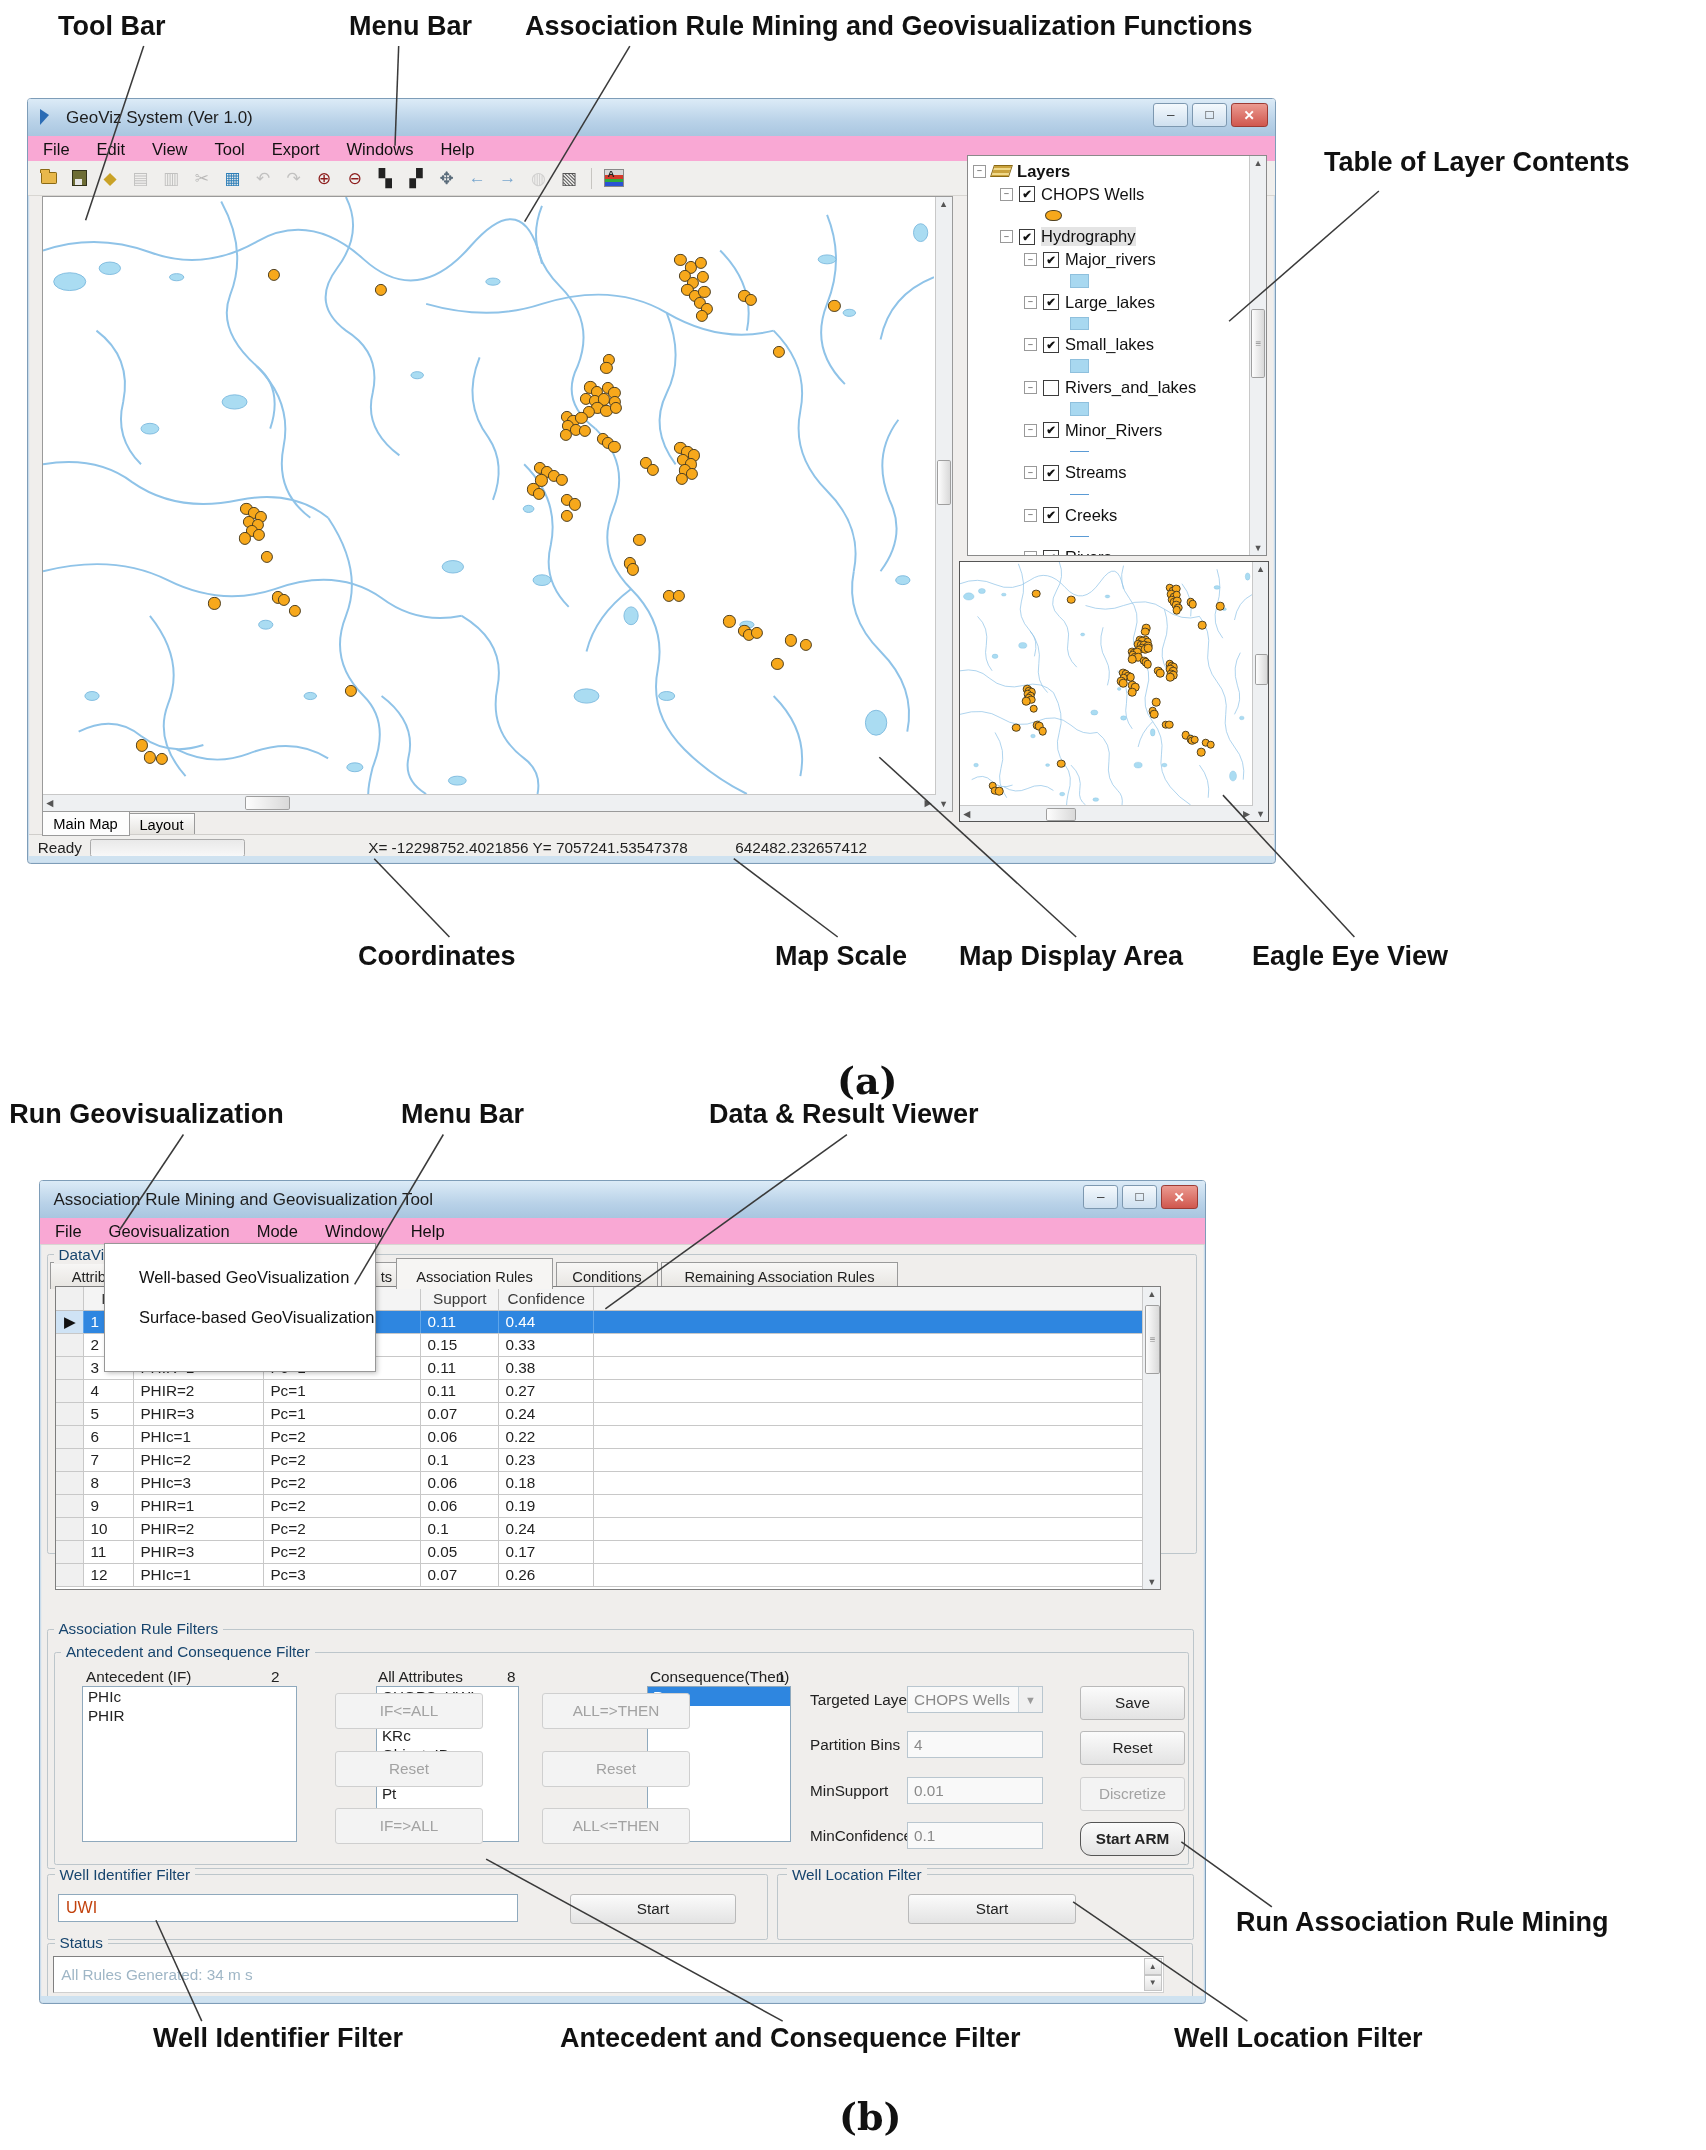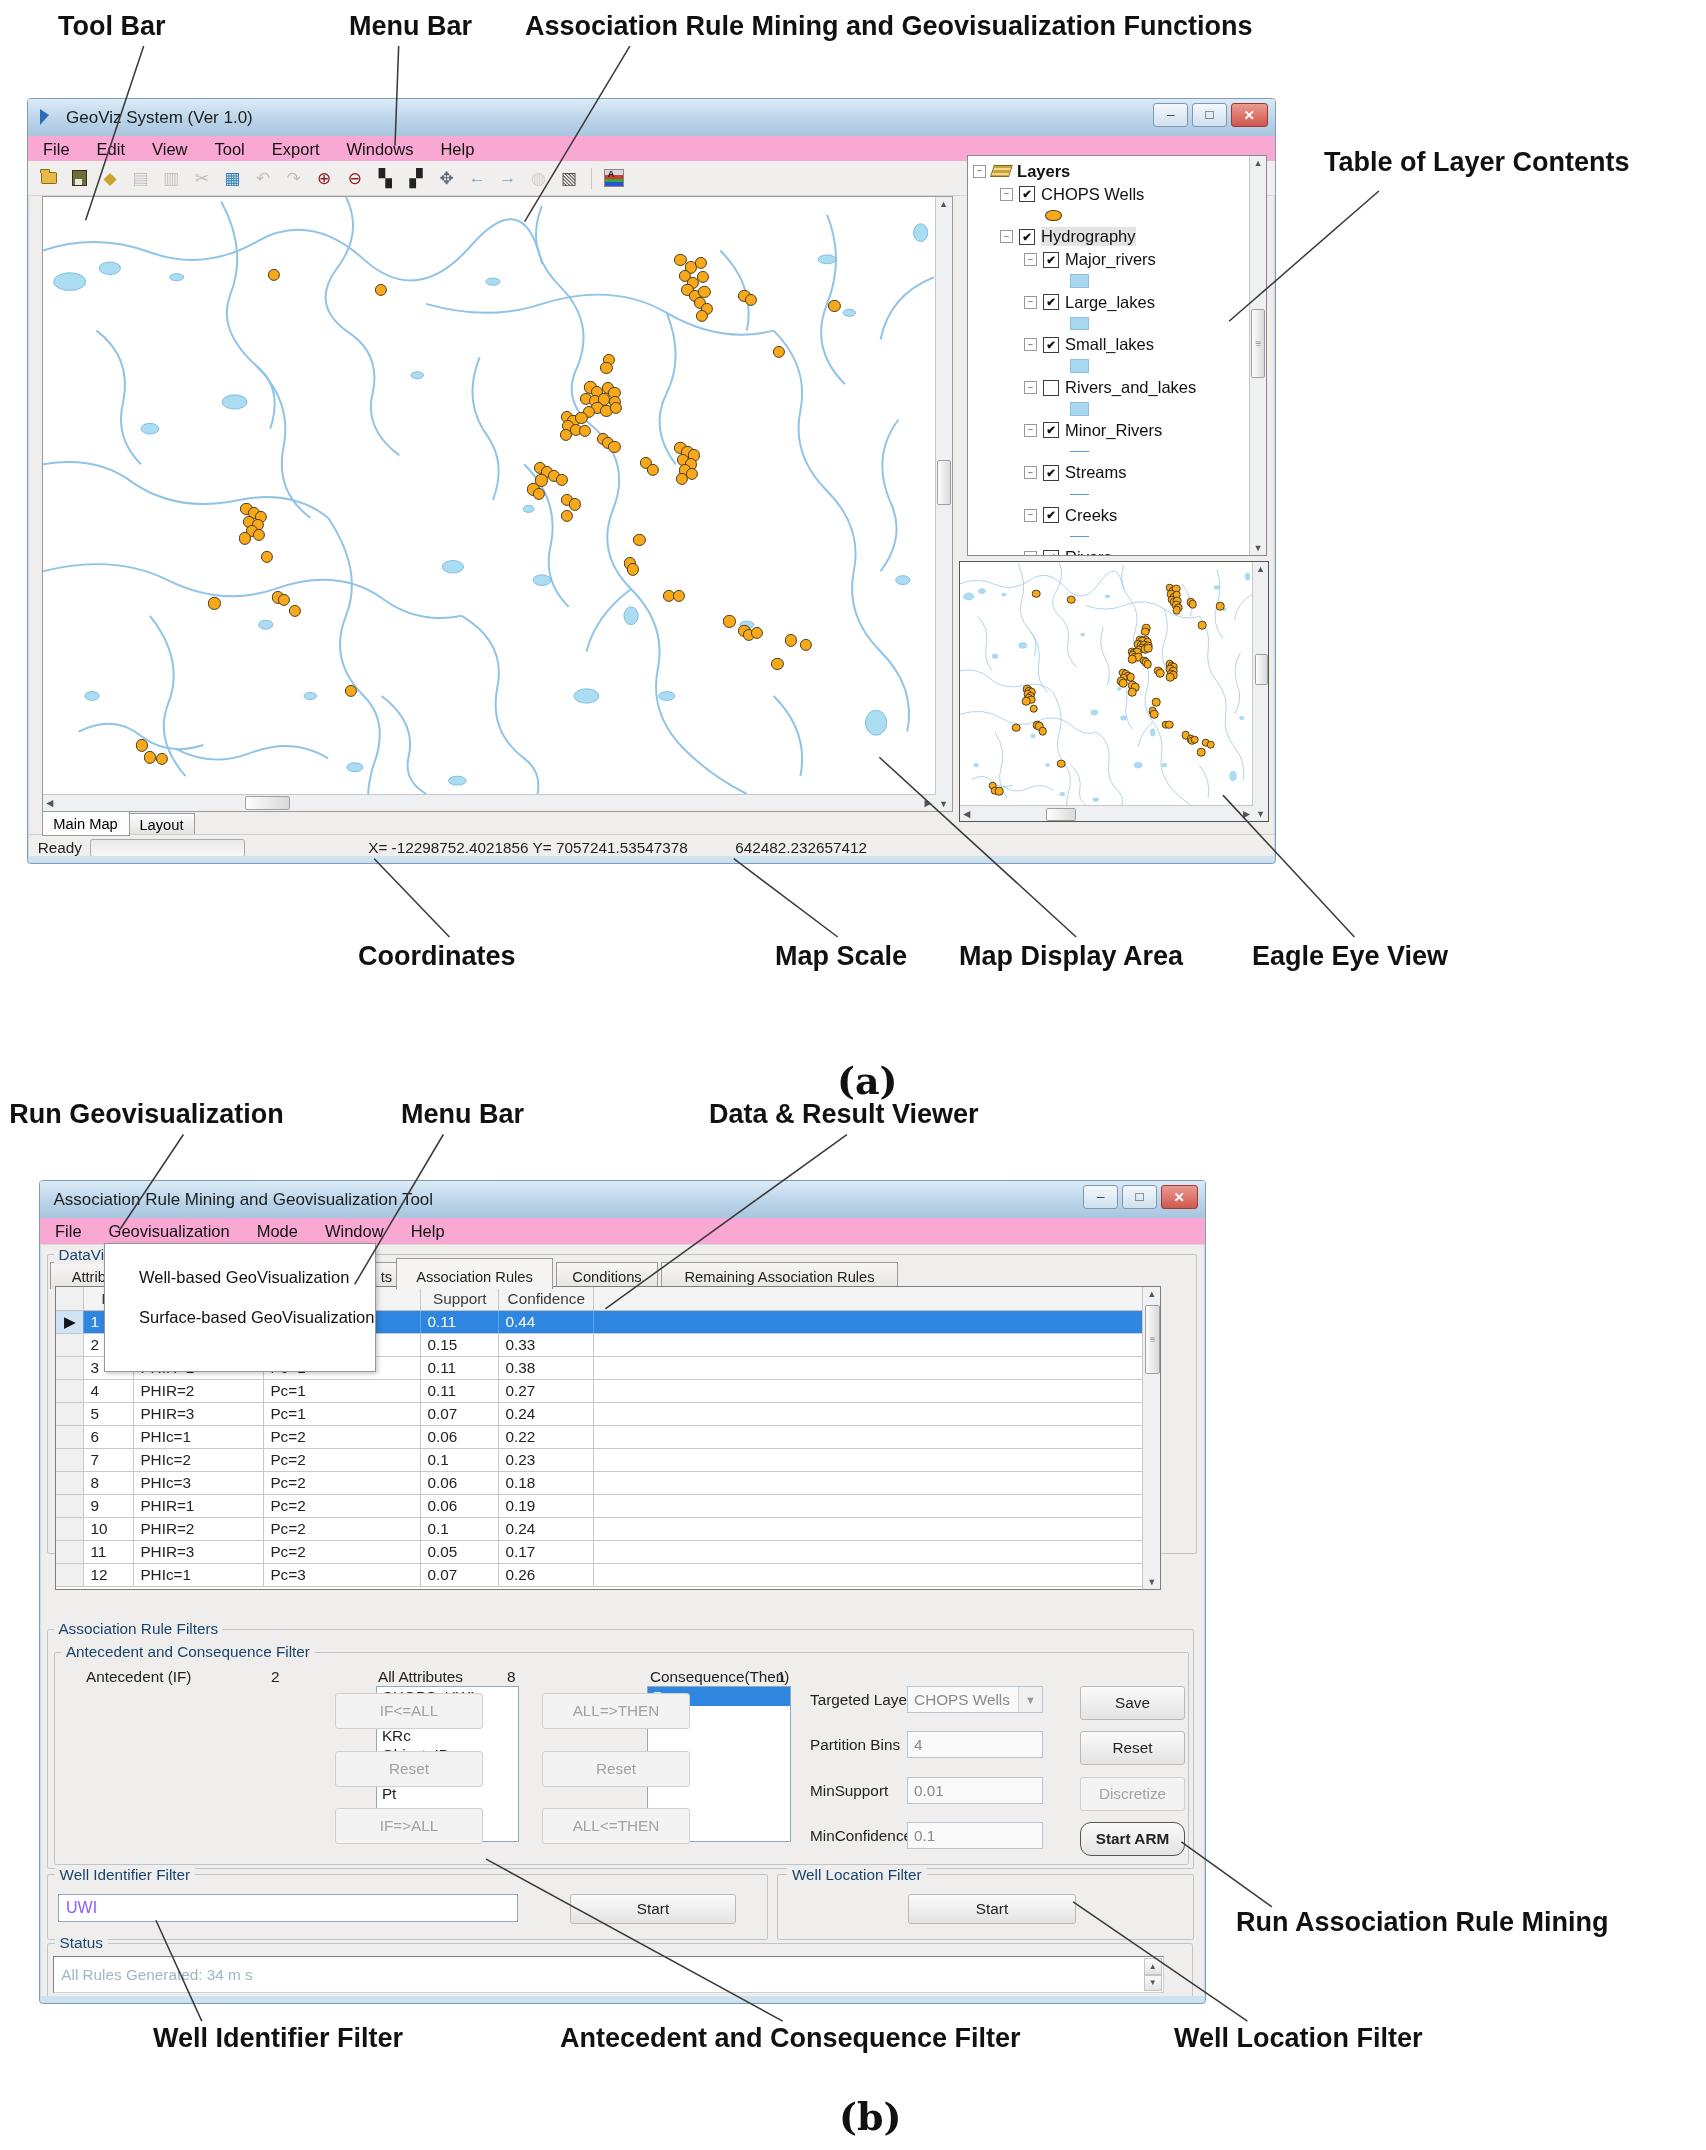--- a/index.html
+++ b/index.html
@@ -68,21 +68,21 @@
   .lbox{position:absolute;background:#fff;border:1.2px solid #8fa9bd;font-size:15.3px;color:#222;overflow:hidden;}
   .lbox .it{padding:0.6px 4.9px;line-height:18.3px;white-space:nowrap;}
   .lbox .it.sel{background:#2E86E0;color:#fff;}
   .btn{position:absolute;border:1.2px solid #b9b9b9;border-radius:3.1px;background:linear-gradient(#fbfbfb,#e3e3e3);font-size:15.3px;color:#222;display:flex;align-items:center;justify-content:center;}
   .btn.dis{color:#a2a2a2;background:#f3f3f3;border-color:#cfcfcf;}
   .btn.bold{font-weight:bold;border-color:#555;border-radius:11px;}
   .flabel{position:absolute;font-size:15.3px;color:#222;white-space:nowrap;}
   .fcount{position:absolute;font-size:15.3px;color:#222;}
   .field{position:absolute;border:1.2px solid #b9c6cf;background:#f9f9f9;font-size:15.3px;color:#8a8a8a;display:flex;align-items:center;padding:0 6.1px;box-sizing:border-box;}
   .field .arrow{position:absolute;right:0;top:0;bottom:0;width:23px;border-left:0.6px solid #c9d4db;display:flex;align-items:center;justify-content:center;color:#9a9a9a;font-size:11px;background:#f0f0f0;}
-  .input{position:absolute;border:1.2px solid #8fa9bd;background:#fff;font-size:16px;color:#8b5cf6;display:flex;align-items:center;padding:0 7.3px;box-sizing:border-box;}
+  .input{position:absolute;border:1.2px solid #8fa9bd;background:#fff;font-size:16px;color:#c2410c;display:flex;align-items:center;padding:0 7.3px;box-sizing:border-box;}
   .dropdown{position:absolute;background:#fff;border:0.6px solid #979797;box-shadow:2.4px 2.4px 4.9px rgba(0,0,0,.25);z-index:50;}
   .dd-item{height:40px;display:flex;align-items:center;padding-left:34px;font-size:16.5px;color:#111;white-space:nowrap;}
   .statusfield{position:absolute;border-top:1.8px solid #808080;border-left:1.8px solid #808080;border-right:0.6px solid #d0d0d0;border-bottom:0.6px solid #d0d0d0;background:#fff;font-size:15.3px;color:#9fb6c6;display:flex;align-items:center;padding:0 7.3px;box-sizing:border-box;}
   .spin{position:absolute;right:1.2px;top:1.2px;bottom:1.2px;width:18.3px;display:flex;flex-direction:column;}
   .spin div{flex:1;border:0.6px solid #c5c5c5;background:linear-gradient(#fbfbfb,#e3e3e3);font-size:8px;color:#555;display:flex;align-items:center;justify-content:center;}
   .botstrip{position:absolute;left:1.2px;right:1.2px;bottom:1.2px;height:6.1px;background:#cfe2f0;border-radius:0 0 1.8px 1.8px;}
 </style>
 </head>
 <body>
 
@@ -760,20 +760,24 @@
         <div class="dd-item">Surface-based GeoVisualization</div>
       </div>
 
     <div class="gb" style="left:7.3px;top:448px;width:1145px;height:238px;"></div>
     <div class="gblabel" style="left:13.5px;top:439px;">Association Rule Filters</div>
     <div class="gb" style="left:13.5px;top:471px;width:1133px;height:211px;"></div>
     <div class="gblabel" style="left:21px;top:462px;">Antecedent and Consequence Filter</div>
 
     <div class="flabel" style="left:46px;top:487px;">Antecedent (IF)</div>
     <div class="fcount" style="left:231px;top:487px;">2</div>
+    <div class="lbox" style="left:42px;top:505px;width:213px;height:154px;" id="lb-antecedent">
+        <div class="it">PHIc</div>
+        <div class="it">PHIR</div>
+      </div>
     <div id="btns-if"></div>
 
     <div class="flabel" style="left:338px;top:487px;">All Attributes</div>
     <div class="fcount" style="left:467px;top:487px;">8</div>
     <div class="lbox" style="left:336px;top:505px;width:141px;height:154px;" id="lb-attributes">
         <div class="it">CHOPS_UWI</div>
         <div class="it">H</div>
         <div class="it">KRc</div>
         <div class="it">Object_ID</div>
         <div class="it">Pp</div>

